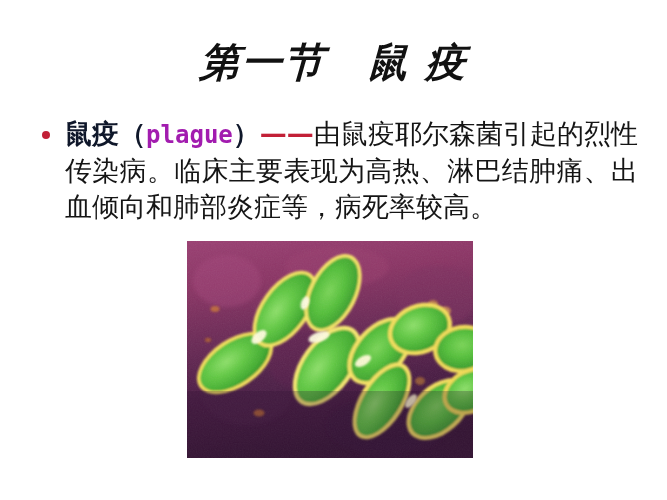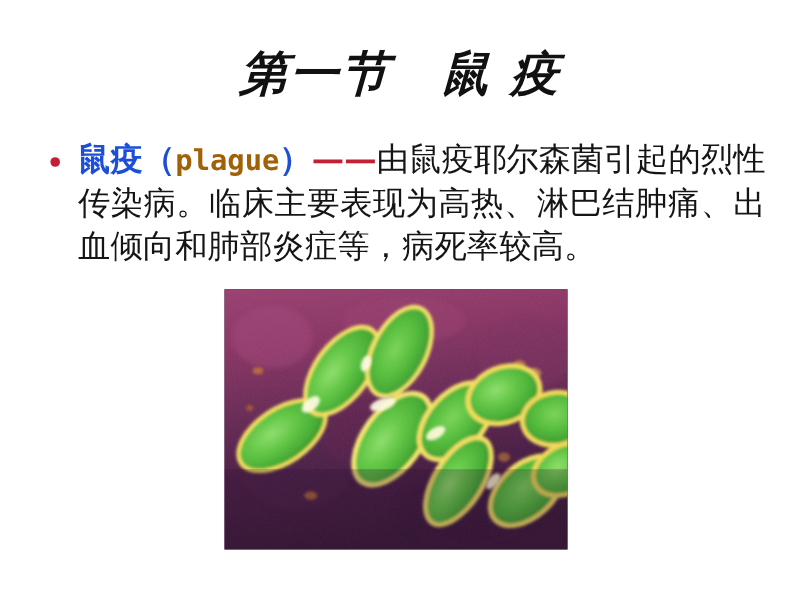--- a/index.html
+++ b/index.html
@@ -59,25 +59,25 @@
   .para {
     font-family: "DejaVu Serif", "Liberation Serif", serif;
     font-size: 27px;
     line-height: 36px;
     color: #151515;
     text-align: justify;
     letter-spacing: 0px;
     word-break: break-all;
   }
   .para .hl {
-    color: #1d4ed8;
+    color: #0f172a;
     font-weight: 700;
   }
   .para .hl-latin {
-    color: #a16207;
+    color: #a21caf;
     font-family: "DejaVu Sans Mono", "Liberation Mono", monospace;
     font-weight: 700;
     font-size: 24px;
     letter-spacing: 0px;
   }
   .para .hl-dash {
     color: #C22037;
     font-weight: 700;
   }
 

